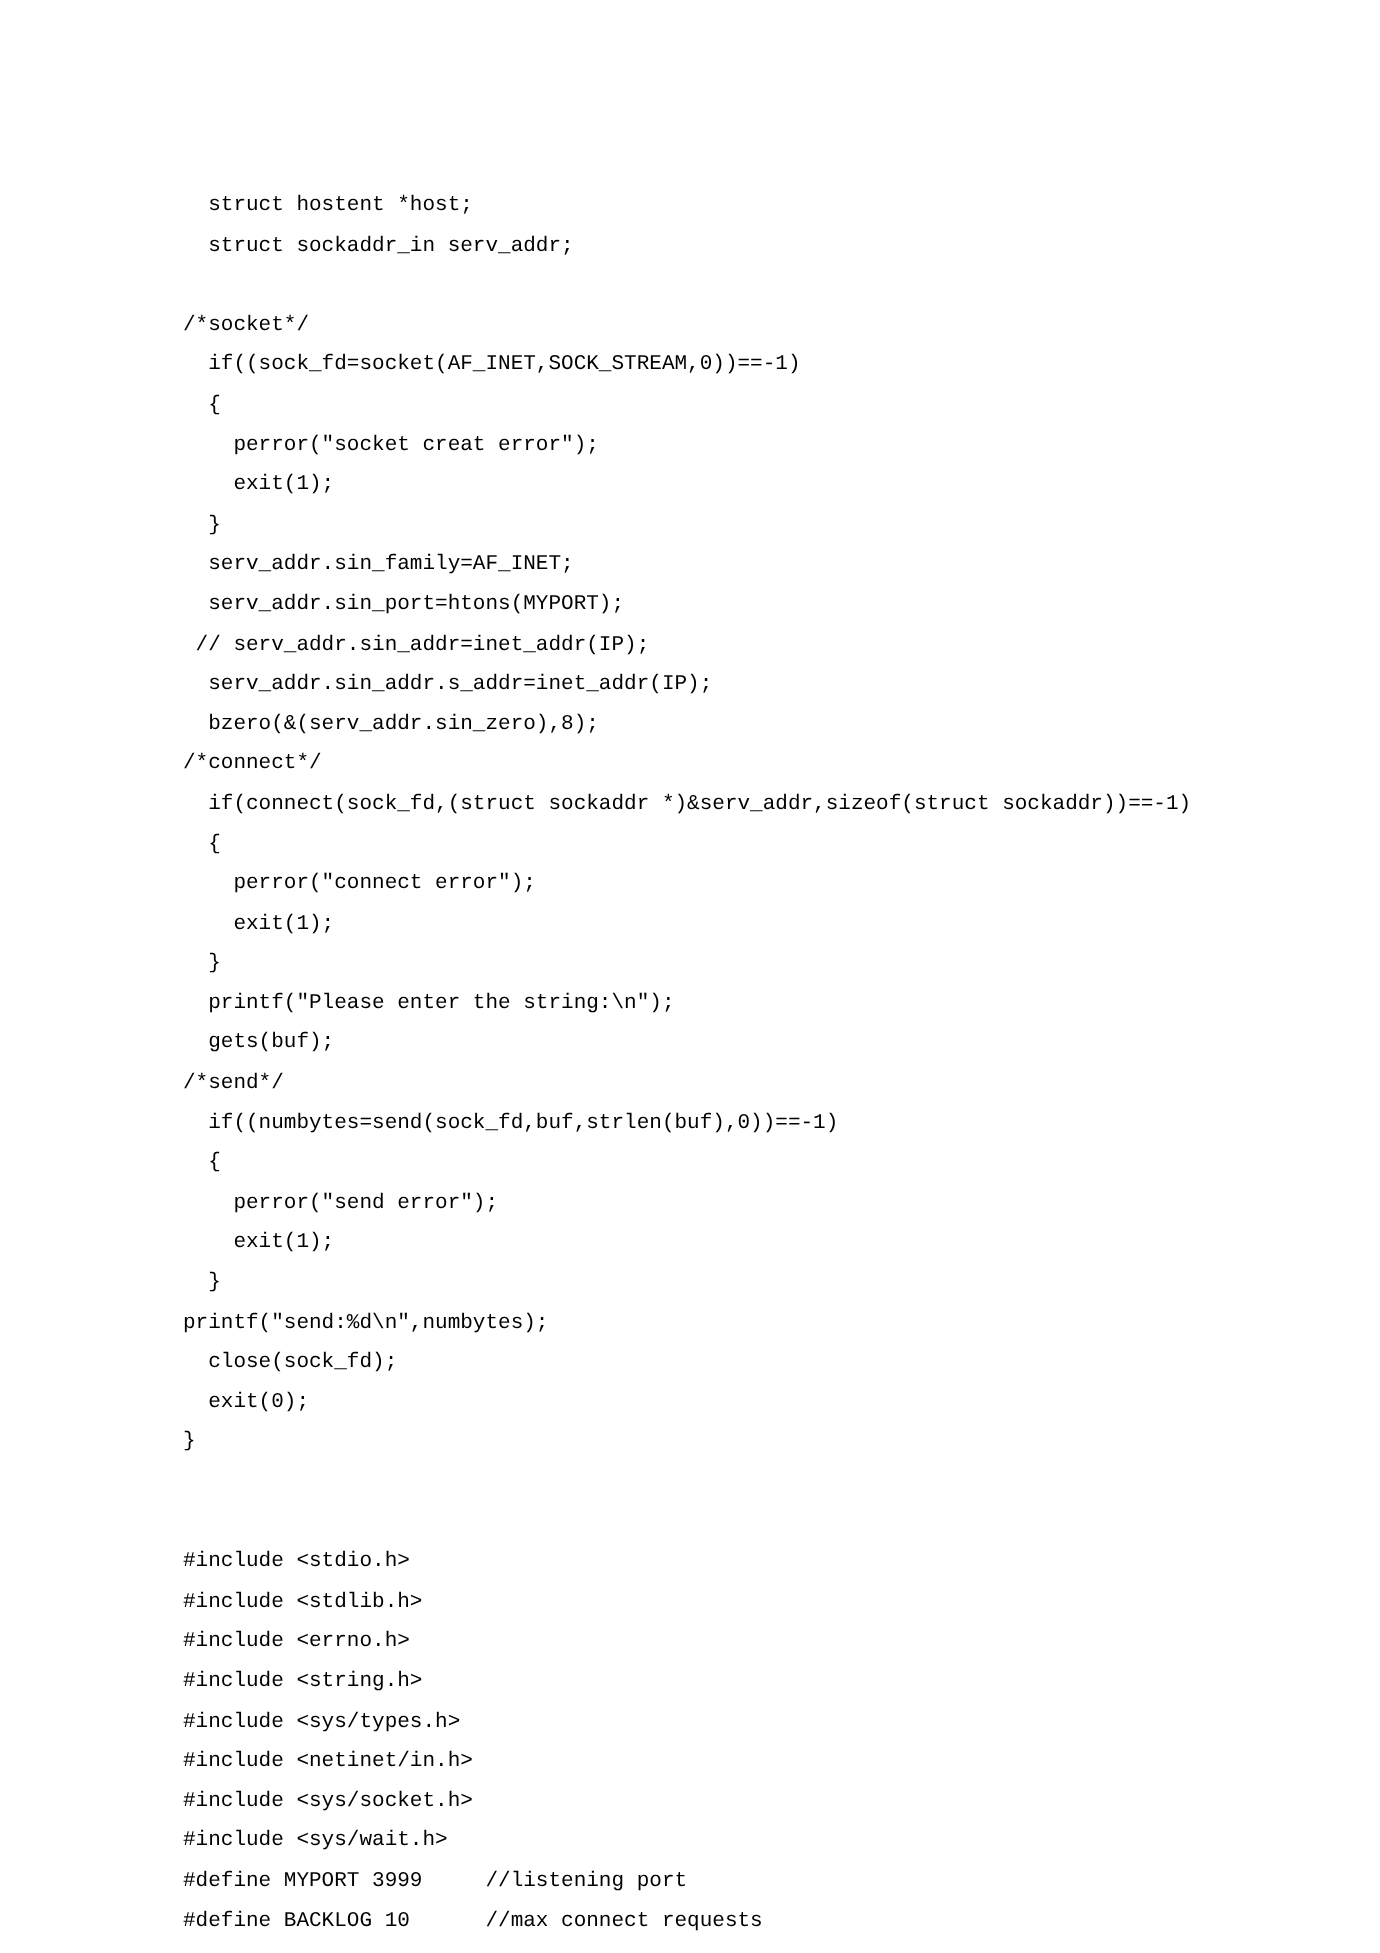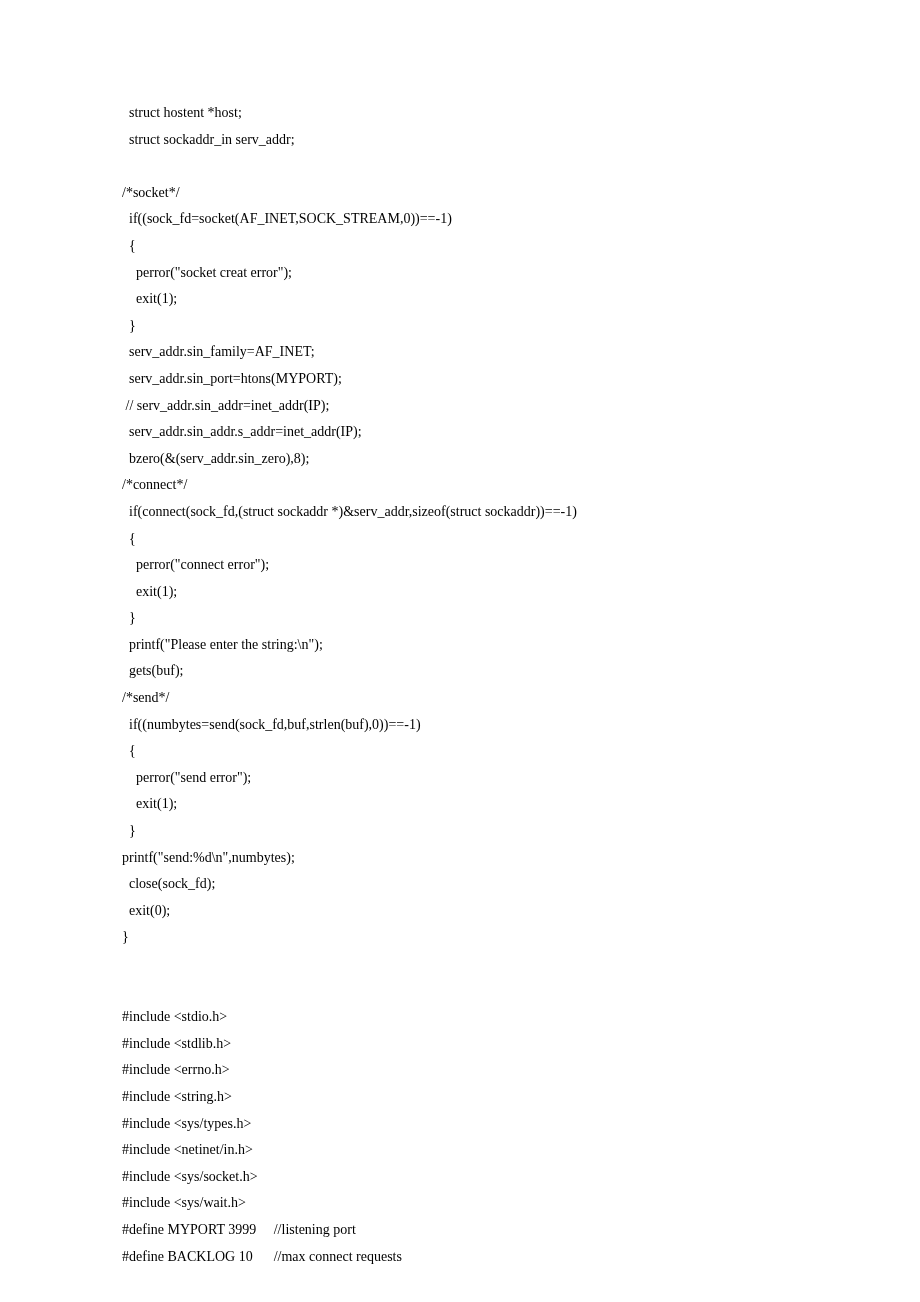--- a/index.html
+++ b/index.html
@@ -12,21 +12,22 @@
     color: #000000;
   }
   .page {
     width: 920px;
     min-height: 1302px;
     padding: 100px 122px 100px 122px;
     box-sizing: border-box;
   }
   .code-block {
     white-space: pre;
-    font-family: Liberation Serif, serif;
+    font-family: Liberation Mono, monospace;
+    margin-top: 24px;
   }
   .line {
     white-space: pre;
   }
 </style>
 </head>
 <body>
 
 <div class="page">
   <div class="code-block" id="code-container"><div class="line">  struct hostent *host;</div><div class="line">  struct sockaddr_in serv_addr;</div><div class="line">&nbsp;</div><div class="line">/*socket*/</div><div class="line">  if((sock_fd=socket(AF_INET,SOCK_STREAM,0))==-1)</div><div class="line">  {</div><div class="line">    perror("socket creat error");</div><div class="line">    exit(1);</div><div class="line">  }</div><div class="line">  serv_addr.sin_family=AF_INET;</div><div class="line">  serv_addr.sin_port=htons(MYPORT);</div><div class="line"> // serv_addr.sin_addr=inet_addr(IP);</div><div class="line">  serv_addr.sin_addr.s_addr=inet_addr(IP);</div><div class="line">  bzero(&amp;(serv_addr.sin_zero),8);</div><div class="line">/*connect*/</div><div class="line">  if(connect(sock_fd,(struct sockaddr *)&amp;serv_addr,sizeof(struct sockaddr))==-1)</div><div class="line">  {</div><div class="line">    perror("connect error");</div><div class="line">    exit(1);</div><div class="line">  }</div><div class="line">  printf("Please enter the string:\n");</div><div class="line">  gets(buf);</div><div class="line">/*send*/</div><div class="line">  if((numbytes=send(sock_fd,buf,strlen(buf),0))==-1)</div><div class="line">  {</div><div class="line">    perror("send error");</div><div class="line">    exit(1);</div><div class="line">  }</div><div class="line">printf("send:%d\n",numbytes);</div><div class="line">  close(sock_fd);</div><div class="line">  exit(0);</div><div class="line">}</div><div class="line">&nbsp;</div><div class="line">&nbsp;</div><div class="line">#include &lt;stdio.h&gt;</div><div class="line">#include &lt;stdlib.h&gt;</div><div class="line">#include &lt;errno.h&gt;</div><div class="line">#include &lt;string.h&gt;</div><div class="line">#include &lt;sys/types.h&gt;</div><div class="line">#include &lt;netinet/in.h&gt;</div><div class="line">#include &lt;sys/socket.h&gt;</div><div class="line">#include &lt;sys/wait.h&gt;</div><div class="line">#define MYPORT 3999     //listening port</div><div class="line">#define BACKLOG 10      //max connect requests</div></div>

